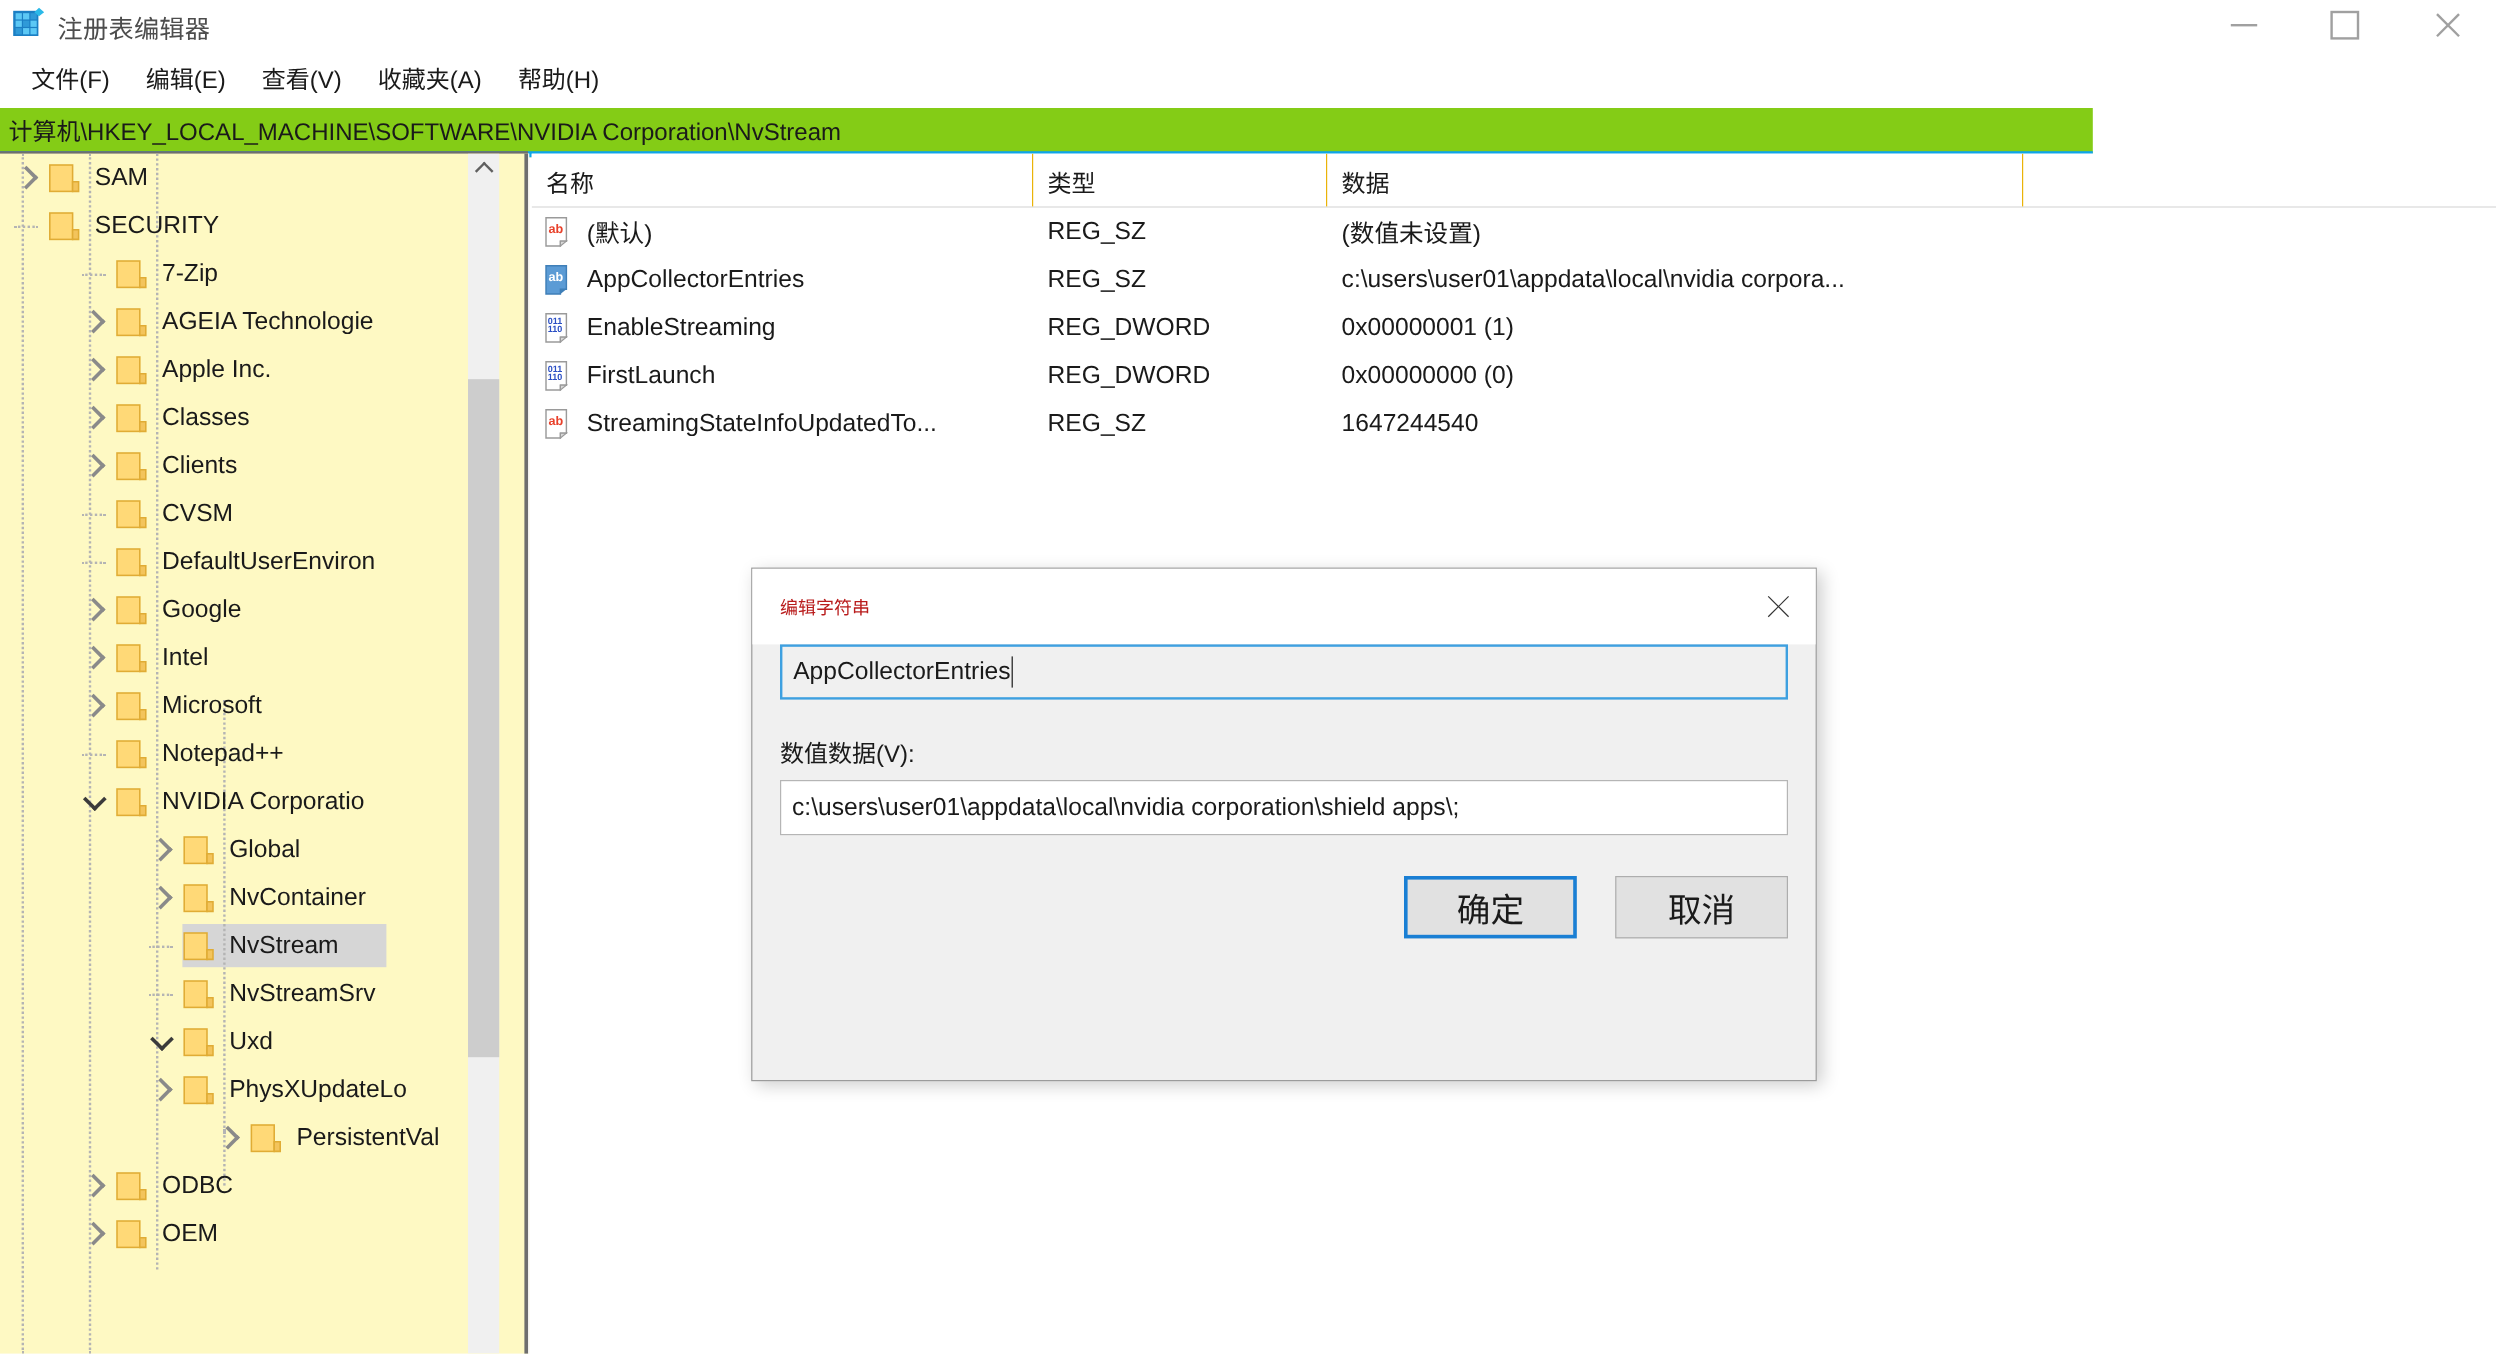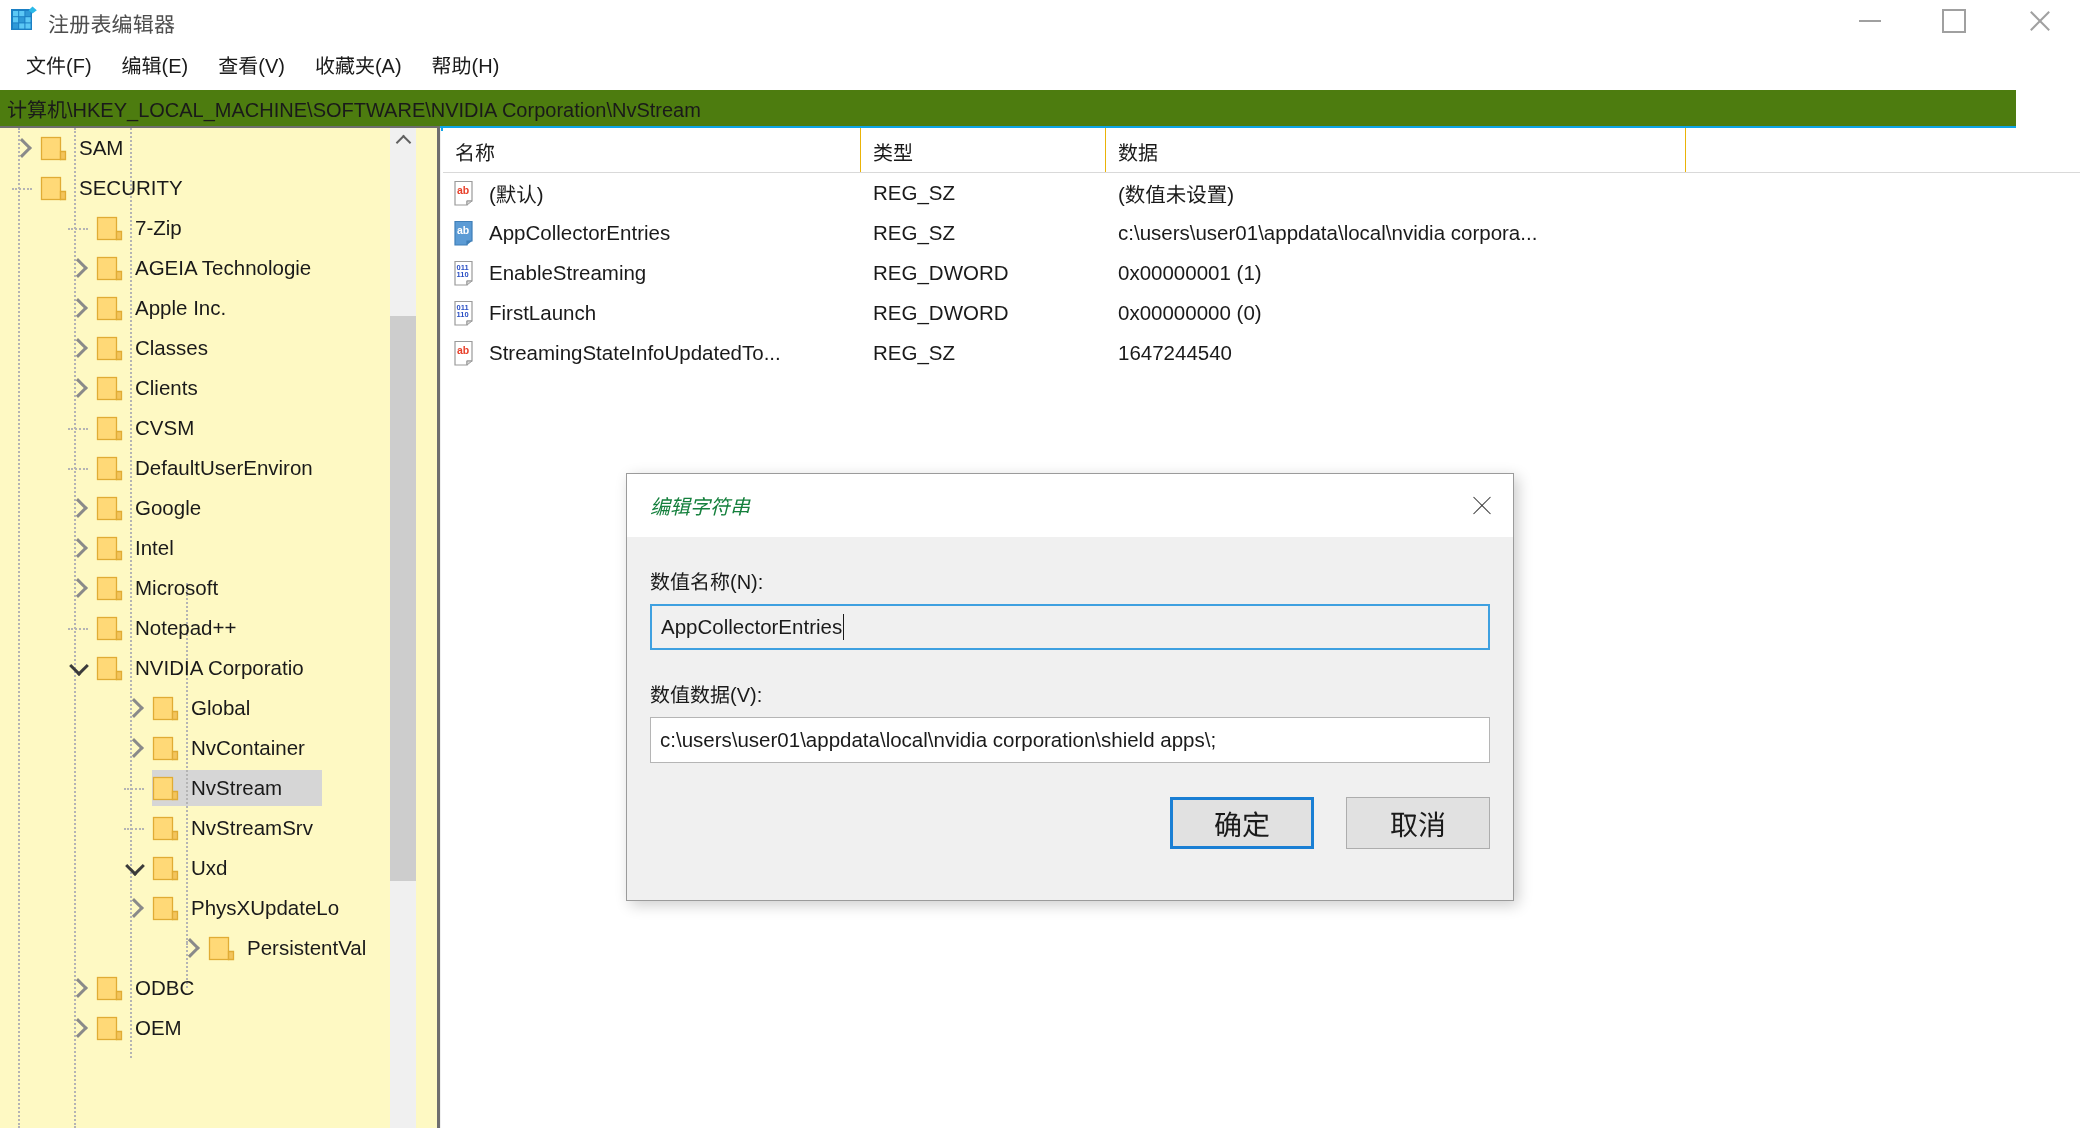--- a/index.html
+++ b/index.html
@@ -100,23 +100,23 @@
     padding: 4px 14px 4px 14px;
     margin-right: 2px;
     white-space: nowrap;
     cursor: default;
   }
 
   
   .addressbar {
     position: absolute;
     left: 0; top: 90px;
-    width: 2016px;
+    width: 1744px;
     height: 36px;
-    background: #4d7c0f;
+    background: #84cc16;
     border-bottom: 5px solid #0ea5e9;
     display: flex;
     align-items: center;
   }
   .address-text {
     font-size: 20px;
     color: #1a1a1a;
     padding-left: 7px;
     white-space: nowrap;
   }
@@ -310,24 +310,23 @@
     box-sizing: border-box;
   }
   .dlg-titlebar {
     position: relative;
     height: 63px;
     background: #ffffff;
     display: flex;
     align-items: center;
   }
   .dlg-title {
-    font-size: 20px;
-    color: #15803d;
+    font-size: 15px;
+    color: #b91c1c;
     padding-left: 23px;
-    font-style: italic;
   }
   .dlg-close {
     position: absolute;
     right: 0; top: 0;
     width: 62px; height: 63px;
     display: flex;
     align-items: center;
     justify-content: center;
   }
   .x-glyph {
@@ -832,21 +831,20 @@
 
   <div class="dlg">
     <div class="dlg-titlebar">
       <div class="dlg-title">编辑字符串</div>
       <div class="dlg-close">
         <span class="x-glyph"></span>
       </div>
     </div>
 
     <div class="dlg-body">
-      <div class="dlg-label">数值名称(N):</div>
       <div class="dlg-input name-field">
         <span>AppCollectorEntries</span>
         <span class="caret"></span>
       </div>
 
       <div class="dlg-label">数值数据(V):</div>
       <div class="dlg-input data-field">
         <span>c:\users\user01\appdata\local\nvidia corporation\shield apps\;</span>
       </div>
 

